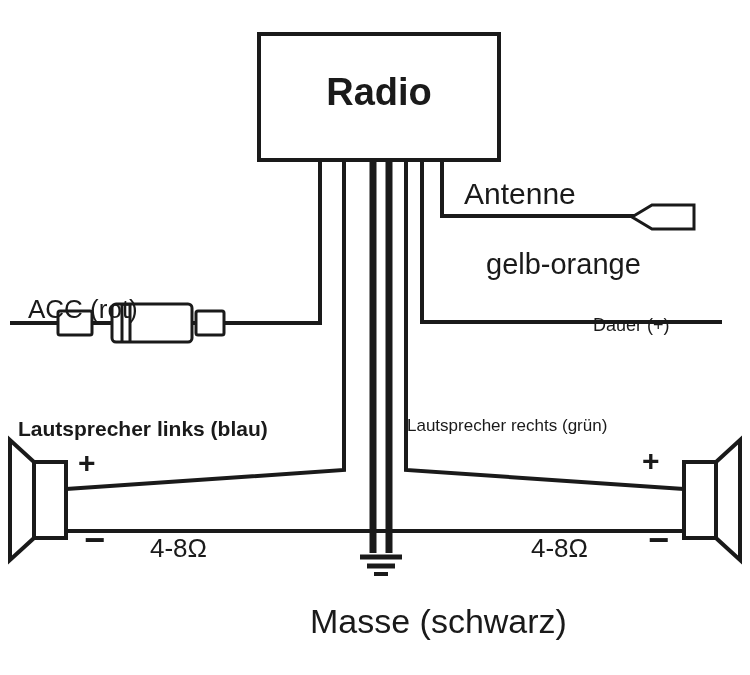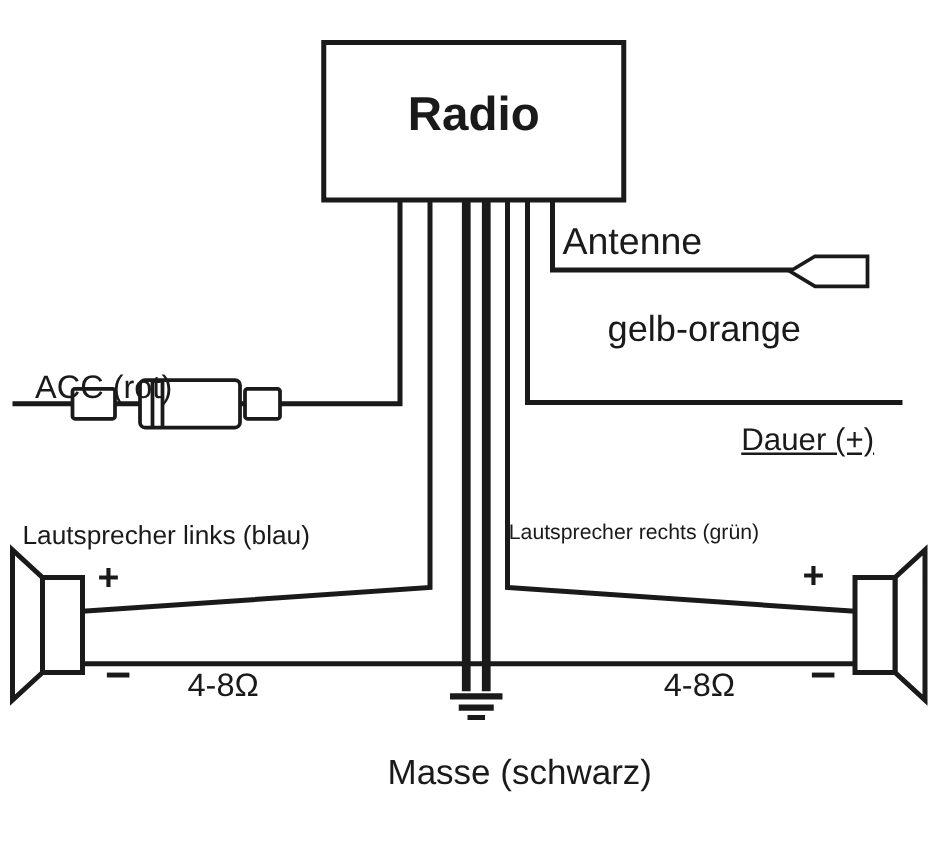--- a/index.html
+++ b/index.html
@@ -23,34 +23,34 @@
     top: 0;
   }
   .lbl {
     position: absolute;
     white-space: nowrap;
     color: #1a1a1a;
     line-height: 1.1;
   }
   .lbl-radio       { left: 259px; top: 72px;  width: 240px; text-align: center;
                      font-size: 38px; font-weight: bold; }
-  .lbl-antenne     { left: 450px; top: 177px; font-size: 30px; }
+  .lbl-antenne     { left: 464px; top: 177px; font-size: 30px; }
   .lbl-gelborange  { left: 486px; top: 249px; font-size: 29px; text-align: right; }
   .lbl-acc         { left: 28px;  top: 255px; font-size: 26px; margin-top: 40px; }
-  .lbl-dauer       { left: 593px; top: 339px; font-size: 25px; text-decoration: underline; }
-  .lbl-ls-links    { left: 18px;  top: 417px; font-size: 21px; }
+  .lbl-dauer       { left: 593px; top: 316px; font-size: 18px; }
+  .lbl-ls-links    { left: 18px;  top: 417px; font-size: 21px; font-weight: bold; }
   .lbl-ls-rechts   { left: 407px; top: 417px; font-size: 17px; }
   .lbl-plus-l      { left: 78px;  top: 446px; font-size: 30px; font-weight: bold; }
   .lbl-plus-r      { left: 642px; top: 444px; font-size: 30px; font-weight: bold; }
   .lbl-minus-l     { left: 84px;  top: 520px; font-size: 36px; font-weight: bold; }
   .lbl-minus-r     { left: 648px; top: 520px; font-size: 36px; font-weight: bold; }
   .lbl-ohm-l       { left: 150px; top: 534px; font-size: 26px; }
   .lbl-ohm-r       { left: 531px; top: 534px; font-size: 26px; }
   .lbl-masse       { left: 310px; top: 603px; width: 210px; text-align: center;
-                     font-size: 28px; }
+                     font-size: 34px; }
 </style>
 </head>
 <body>
 
 <div class="canvas">
 
   <svg width="750" height="675" viewBox="0 0 750 675">
     <g fill="none" stroke="#1a1a1a" stroke-width="4">
 
       <polyline points="10,323 320,323 320,160"></polyline>

